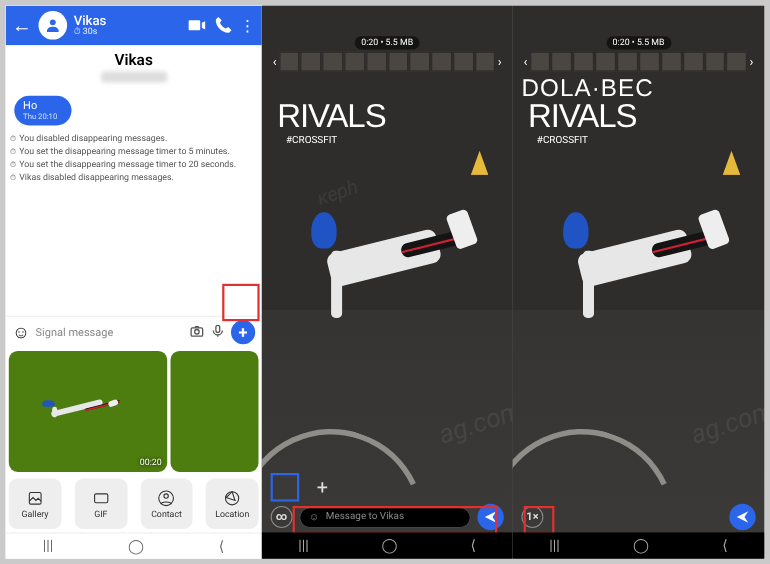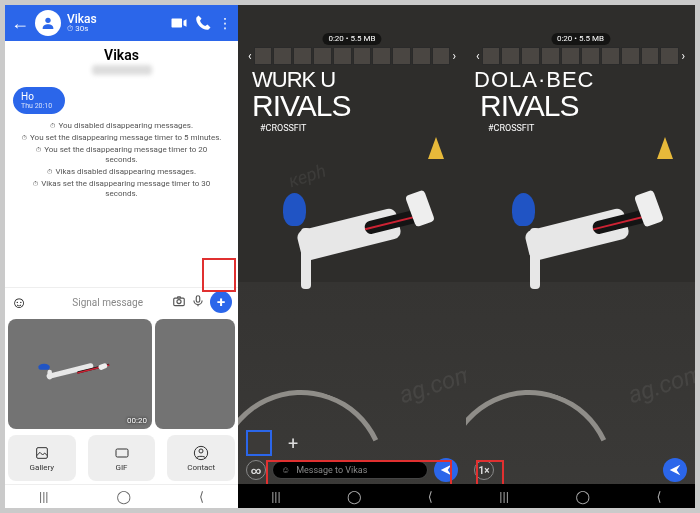--- a/index.html
+++ b/index.html
@@ -22,33 +22,33 @@
   .name-col .nm { font-size:12px; font-weight:500; }
   .name-col .sub { font-size:8px; opacity:.9; display:flex; align-items:center; gap:2px; }
   .head-ico { width:18px; }
 
   .title2 { text-align:center; font-weight:600; font-size:14px; padding-top:6px; }
   .blur { width:60px; height:10px; margin:2px auto 6px; background:#ddd; filter:blur(2px); border-radius:3px; }
 
   .bubble { background:#2b66ea; color:#fff; border-radius:14px; padding:4px 8px; margin:6px 0 6px 8px; width:52px; font-size:10px; }
   .bubble .ts { font-size:7px; opacity:.8; }
 
-  .sys { font-size:8px; color:#555; text-align:center; padding:1px 14px; line-height:1.25; }
+  .sys { font-size:8px; color:#555; padding:1px 4px; line-height:1.25; }
   .sys::before { content:"⏱"; font-size:7px; margin-right:3px; }
 
   .compose { display:flex; align-items:center; gap:5px; padding:3px 6px; border-top:1px solid #eee; margin-top:auto; }
   .compose .txt { flex:1; font-size:10px; color:#888; }
   .plus { width:22px; height:22px; border-radius:50%; background:#2b66ea; color:#fff; display:flex; align-items:center; justify-content:center; font-size:15px; font-weight:bold; }
   .redbox { position:absolute; border:2px solid #e03030; pointer-events:none; }
   .rb1 { right:2px; top:253px; width:34px; height:34px; }
   .rb2 { left:28px; bottom:22px; width:186px; height:26px; }
   .rb3 { left:10px; bottom:22px; width:28px; height:26px; }
 
   .thumbs { display:flex; gap:3px; padding:3px; }
-  .thumb { flex:1; height:110px; border-radius:8px; background:#737373; position:relative; overflow:hidden; }
+  .thumb { flex:1; height:110px; border-radius:8px; background:#4d7c0f; position:relative; overflow:hidden; }
   .thumb.sh { flex:0 0 80px; }
   .dur { position:absolute; right:5px; bottom:4px; color:#fff; font-size:8px; text-shadow:0 0 3px #000; }
 
   .attrow { display:flex; gap:12px; padding:3px; }
   .att { flex:1; background:#eee; border-radius:8px; display:flex; flex-direction:column; align-items:center; justify-content:center; gap:2px; height:46px; font-size:8px; color:#333; }
   .att svg { width:16px; height:16px; }
 
   .navbar { display:flex; justify-content:space-around; align-items:center; height:24px; color:#666; font-size:13px; border-top:1px solid #eee; }
   .navbar.dark { border:0; color:#aaa; background:#000; }
 
@@ -113,27 +113,26 @@
 
   <div class="bubble">
     <span>Ho</span>
     <div class="ts">Thu 20:10</div>
   </div>
 
   <div class="sys">You disabled disappearing messages.</div>
   <div class="sys">You set the disappearing message timer to 5 minutes.</div>
   <div class="sys">You set the disappearing message timer to 20 seconds.</div>
   <div class="sys">Vikas disabled disappearing messages.</div>
-  <div class="sys">Vikas set the disappearing message timer to 30 seconds.</div>
 
   <div style="flex:1"></div>
 
   <div class="compose">
     <span>☺</span>
-    <span class="txt" style="color:#888;margin-left:40px;">Signal message</span>
+    <span class="txt" style="color:#888;">Signal message</span>
     <span><svg width="14" height="14" viewBox="0 0 24 24" fill="none" stroke="#555" stroke-width="2">
           <rect x="3" y="7" width="18" height="13" rx="2"></rect>
           <circle cx="12" cy="13" r="3.5"></circle>
           <path d="M9 7l1-2h4l1 2"></path>
         </svg></span>
     <span><svg width="14" height="14" viewBox="0 0 24 24" fill="none" stroke="#555" stroke-width="2">
           <rect x="9" y="3" width="6" height="11" rx="3"></rect>
           <path d="M5 11a7 7 0 0014 0M12 18v3"></path>
         </svg></span>
     <span class="plus">+</span>
@@ -169,32 +168,38 @@
         <span>GIF</span>
       </div>
     <div class="att">
         <svg viewBox="0 0 24 24" fill="none" stroke="#333" stroke-width="1.5">
           <circle cx="12" cy="9" r="3"></circle>
           <path d="M5 20c0-4 14-4 14 0"></path>
           <circle cx="12" cy="12" r="10"></circle>
         </svg>
         <span>Contact</span>
       </div>
+    <div class="att" style="overflow:hidden;">
+        <svg viewBox="0 0 24 24" fill="none" stroke="#333" stroke-width="1.5">
+          <circle cx="12" cy="12" r="9"></circle>
+          <path d="M12 3l4 12-12-4z"></path>
+        </svg>
+        <span>Location</span>
+      </div>
   </div>
 
   <div class="navbar">
     <span>|||</span>
     <span>◯</span>
     <span>⟨</span>
   </div>
 </div>
 
 <div class="pane pane2">
   <div class="vid">
-    <div class="walltxt" style="top:62px;left:14px;font-size:22px;">WURK U</div>
     <div class="walltxt" style="top:84px;left:14px;font-size:30px;">RIVALS</div>
     <div class="hash" style="top:118px;left:22px;">#CROSSFIT</div>
     <div class="cone" style="top:132px;right:22px;"></div>
     <div class="fig">
         <div class="torso"></div>
         <div class="leg"></div>
         <div class="arm"></div>
         <div class="shoe"></div>
         <div class="cap2"></div>
       </div>

